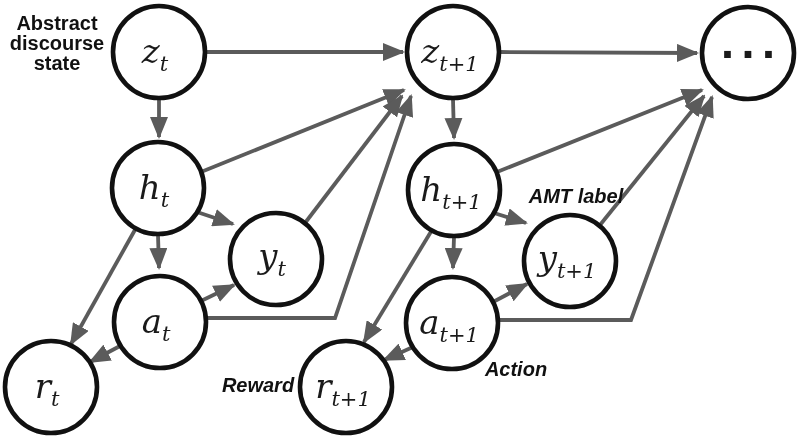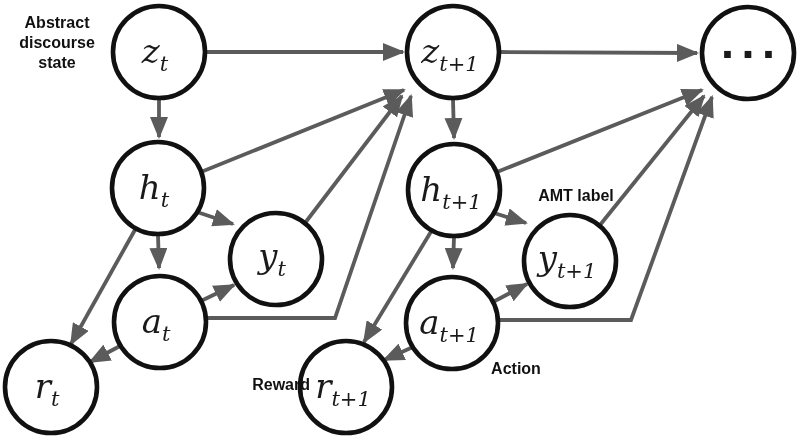--- a/index.html
+++ b/index.html
@@ -35,26 +35,26 @@
     font-family:"DejaVu Sans", sans-serif;
     font-weight:bold;
     font-size:38px;
     letter-spacing:6px;
     fill:#1a1a1a;
     text-anchor:middle;
   }
   .annot{
     position:absolute;
     font-weight:bold;
-    font-size:16px;
+    font-size:20px;
     line-height:20px;
     color:#111111;
     text-align:center;
   }
-  .nowrap{white-space:nowrap;}
+  .nowrap{white-space:nowrap;font-style:italic;}
 </style>
 </head>
 <body>
 
 <div id="stage">
 
   <svg id="graph" width="800" height="445" viewBox="0 0 800 445">
     <defs>
       <marker id="ah" markerUnits="userSpaceOnUse" markerWidth="22" markerHeight="18" refX="20" refY="9" orient="auto">
         <path d="M0,0 L22,9 L0,18 Z" fill="#5b5b5b"></path>
@@ -141,17 +141,17 @@
         <text class="dots-label" x="751" y="58">...</text>
       </g>
     </g>
   </svg>
 
   <div class="annot" style="left:0px; top:13px; width:114px;">Abstract discourse state</div>
 
 
   <div class="annot nowrap" style="left:524px; top:186px; width:104px;">AMT label</div>
 
-  <div class="annot nowrap" style="left:206px; top:375px; width:104px;text-align:right;">Reward</div>
+  <div class="annot nowrap" style="left:206px; top:375px; width:104px;">Reward</div>
 
   <div class="annot nowrap" style="left:464px; top:359px; width:104px;">Action</div>
 
 </div>
 
 </body></html>

